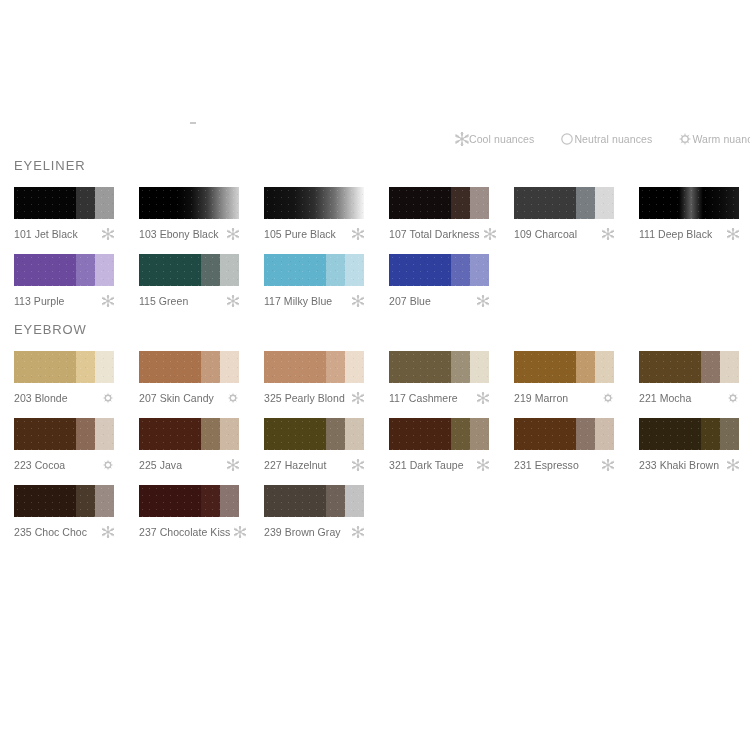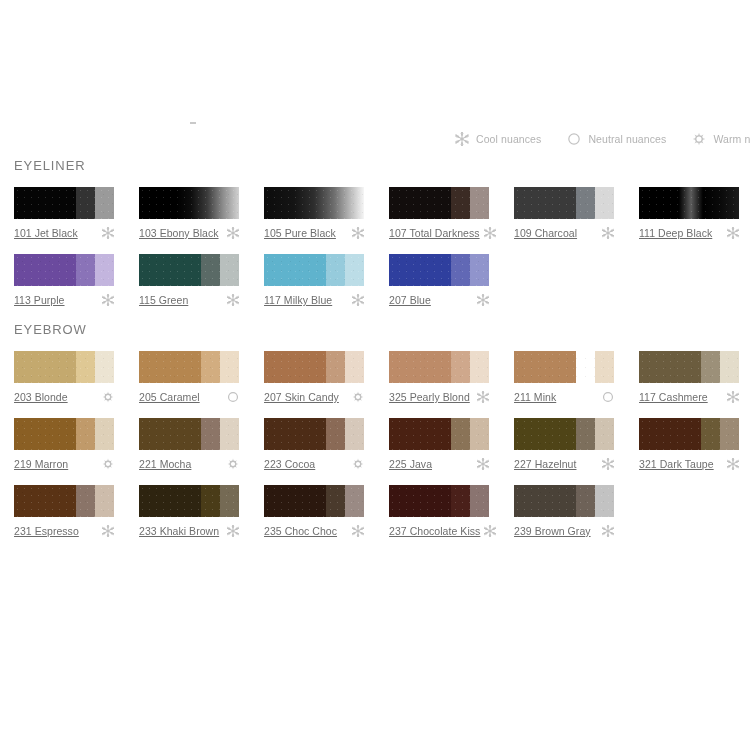--- a/index.html
+++ b/index.html
@@ -31,21 +31,20 @@
     position: absolute;
     left: 455px;
     top: 132px;
     display: flex;
     align-items: center;
     gap: 26px;
   }
   .legend-item {
     display: flex;
     align-items: center;
-    gap: 7px;
   }
   .legend-label {
     font-size: 10.5px;
     color: #b3b3b3;
     letter-spacing: 0.1px;
     white-space: nowrap;
   }
 
   
   .nuance-icon {
@@ -108,25 +107,24 @@
     background-image:
       radial-gradient(rgba(255,255,255,0.55) 0.6px, transparent 0.7px),
       radial-gradient(rgba(0,0,0,0.22) 0.5px, transparent 0.6px);
     background-size: 7px 7px, 9px 9px;
     background-position: 0 0, 4px 3px;
   }
 
   .swatch-caption {
     margin-top: 7px;
     display: flex;
-    align-items: center;
+    align-items: flex-end;
     justify-content: space-between;
     gap: 4px;
     height: 14px;
-    text-decoration: underline;
   }
   .swatch-name {
     font-size: 10.5px;
     color: #6f6f6f;
     white-space: nowrap;
     letter-spacing: 0.05px;
   }
 </style>
 </head>
 <body>
@@ -680,36 +678,20 @@
               <polygon points="4.77,8.34 2.18,9.82 3.66,7.23" fill="#c2c2c2"></polygon>
               <polygon points="3.48,6.78 0.60,6.00 3.48,5.22" fill="#c2c2c2"></polygon>
               <polygon points="3.66,4.77 2.18,2.18 4.77,3.66" fill="#c2c2c2"></polygon>
     <circle cx="6" cy="6" r="2.76" fill="none" stroke="#c2c2c2" stroke-width="1.3"></circle>
             </svg>
           </span>
         </div>
       </div>
       <div class="swatch-cell">
         <div class="swatch-bands ">
-          <div class="band band-a" style="background:#b5864f"></div>
-          <div class="band band-b" style="background:#d2ad80"></div>
-          <div class="band band-c" style="background:#ecdcc6"></div>
-          <div class="speckle"></div>
-        </div>
-        <div class="swatch-caption">
-          <span class="swatch-name">205 Caramel</span>
-          <span class="nuance-icon">
-            <svg width="12" height="12" viewBox="0 0 12 12">
-    <circle cx="6" cy="6" r="4.44" fill="none" stroke="#c2c2c2" stroke-width="1.2"></circle>
-            </svg>
-          </span>
-        </div>
-      </div>
-      <div class="swatch-cell">
-        <div class="swatch-bands ">
           <div class="band band-a" style="background:#a9724a"></div>
           <div class="band band-b" style="background:#c39b7c"></div>
           <div class="band band-c" style="background:#ead9c9"></div>
           <div class="speckle"></div>
         </div>
         <div class="swatch-caption">
           <span class="swatch-name">207 Skin Candy</span>
           <span class="nuance-icon">
             <svg width="12" height="12" viewBox="0 0 12 12">
               <polygon points="5.22,3.48 6.00,0.60 6.78,3.48" fill="#c2c2c2"></polygon>
@@ -766,36 +748,20 @@
               <line x1="1.52" y1="3.41" x2="0.80" y2="2.24"></line>
               <line x1="3.16" y1="4.36" x2="1.58" y2="4.33"></line>
               <line x1="1.52" y1="3.41" x2="0.15" y2="3.38"></line>
     <circle cx="6" cy="6" r="1.20" fill="#c2c2c2" stroke="none"></circle>
             </svg>
           </span>
         </div>
       </div>
       <div class="swatch-cell">
         <div class="swatch-bands ">
-          <div class="band band-a" style="background:#b5855a"></div>
-          <div class="band band-b" style="background:#d9b display"></div>
-          <div class="band band-c" style="background:#eadbc6"></div>
-          <div class="speckle"></div>
-        </div>
-        <div class="swatch-caption">
-          <span class="swatch-name">211 Mink</span>
-          <span class="nuance-icon">
-            <svg width="12" height="12" viewBox="0 0 12 12">
-    <circle cx="6" cy="6" r="4.44" fill="none" stroke="#c2c2c2" stroke-width="1.2"></circle>
-            </svg>
-          </span>
-        </div>
-      </div>
-      <div class="swatch-cell">
-        <div class="swatch-bands ">
           <div class="band band-a" style="background:#6b5c3e"></div>
           <div class="band band-b" style="background:#9c9079"></div>
           <div class="band band-c" style="background:#e3dcca"></div>
           <div class="speckle"></div>
         </div>
         <div class="swatch-caption">
           <span class="swatch-name">117 Cashmere</span>
           <span class="nuance-icon">
             <svg width="12" height="12" viewBox="0 0 12 12" stroke="#c2c2c2" stroke-width="1.05" stroke-linecap="round" fill="none">
               <line x1="6" y1="6" x2="6.00" y2="0.72"></line>

